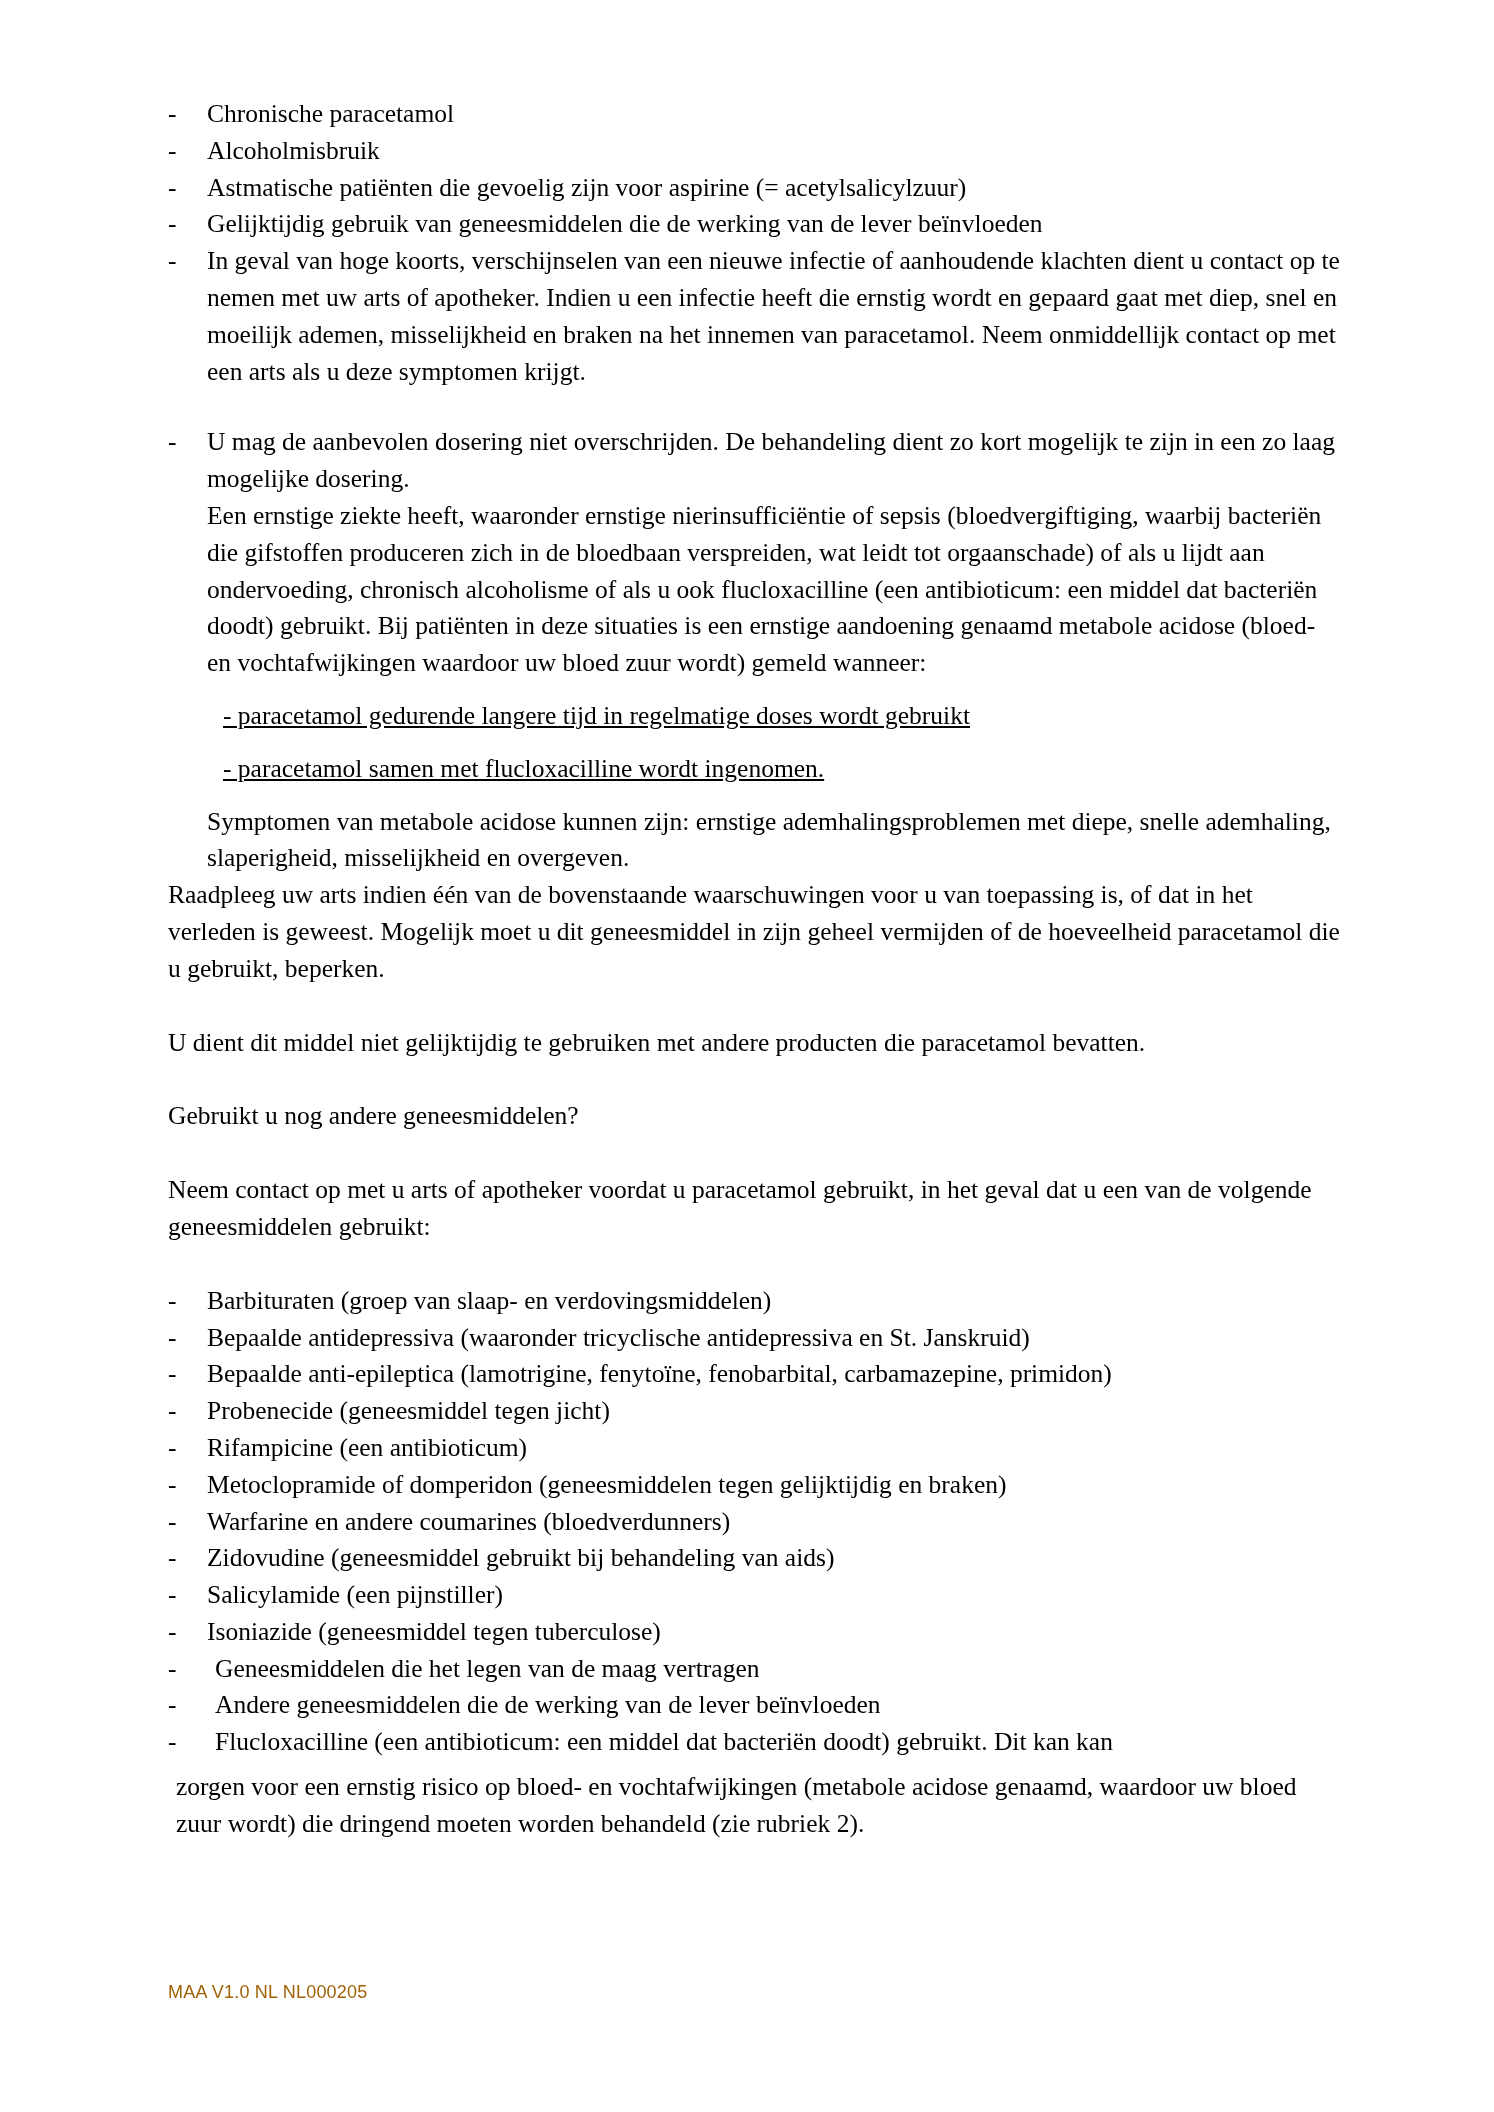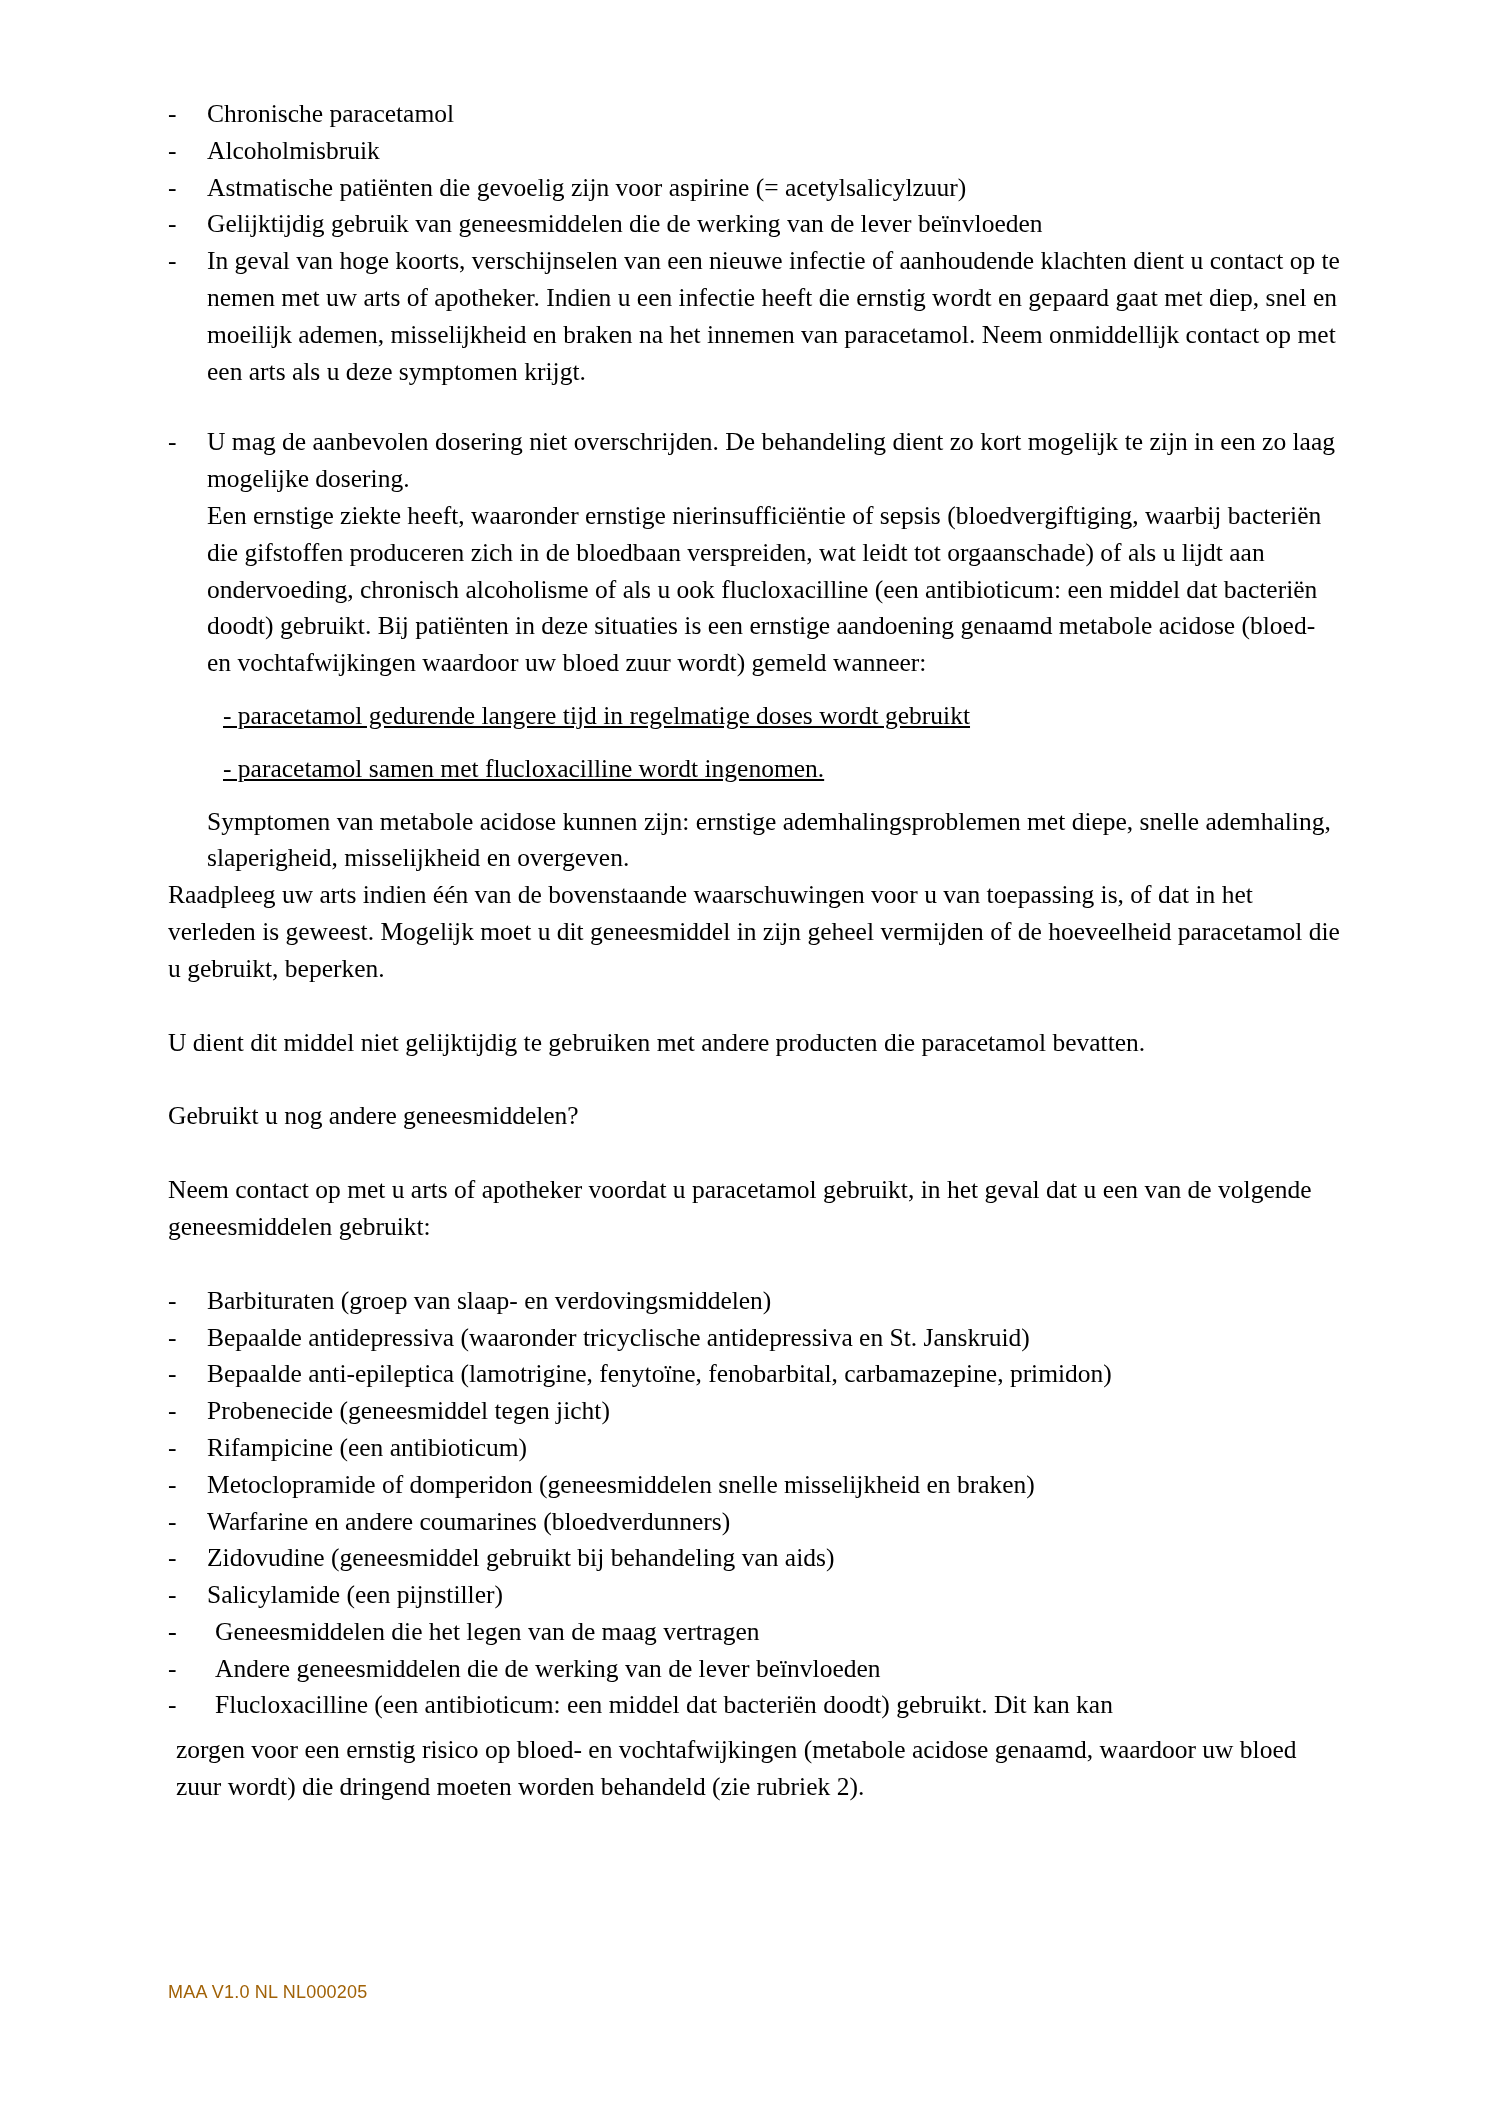--- a/index.html
+++ b/index.html
@@ -159,36 +159,37 @@
     <li>
       <span class="dash">-</span>
       <span>Probenecide (geneesmiddel tegen jicht)</span>
     </li>
     <li>
       <span class="dash">-</span>
       <span>Rifampicine (een antibioticum)</span>
     </li>
     <li>
       <span class="dash">-</span>
-      <span>Metoclopramide of domperidon (geneesmiddelen snelle misselijkheid en braken)</span>
+      <span>Metoclopramide of domperidon (geneesmiddelen tegen gelijktijdig en braken)</span>
     </li>
     <li>
       <span class="dash">-</span>
       <span>Warfarine en andere coumarines (bloedverdunners)</span>
     </li>
     <li>
       <span class="dash">-</span>
       <span>Zidovudine (geneesmiddel gebruikt bij behandeling van aids)</span>
     </li>
     <li>
       <span class="dash">-</span>
       <span>Salicylamide (een pijnstiller)</span>
     </li>
     <li>
       <span class="dash">-</span>
+      <span>Isoniazide (geneesmiddel tegen tuberculose)</span>
     </li>
     <li class="indent-wide">
       <span class="dash">-</span>
       <span> Geneesmiddelen die het legen van de maag vertragen</span>
     </li>
     <li class="indent-wide">
       <span class="dash">-</span>
       <span> Andere geneesmiddelen die de werking van de lever beïnvloeden</span>
     </li>
     <li class="indent-wide">

